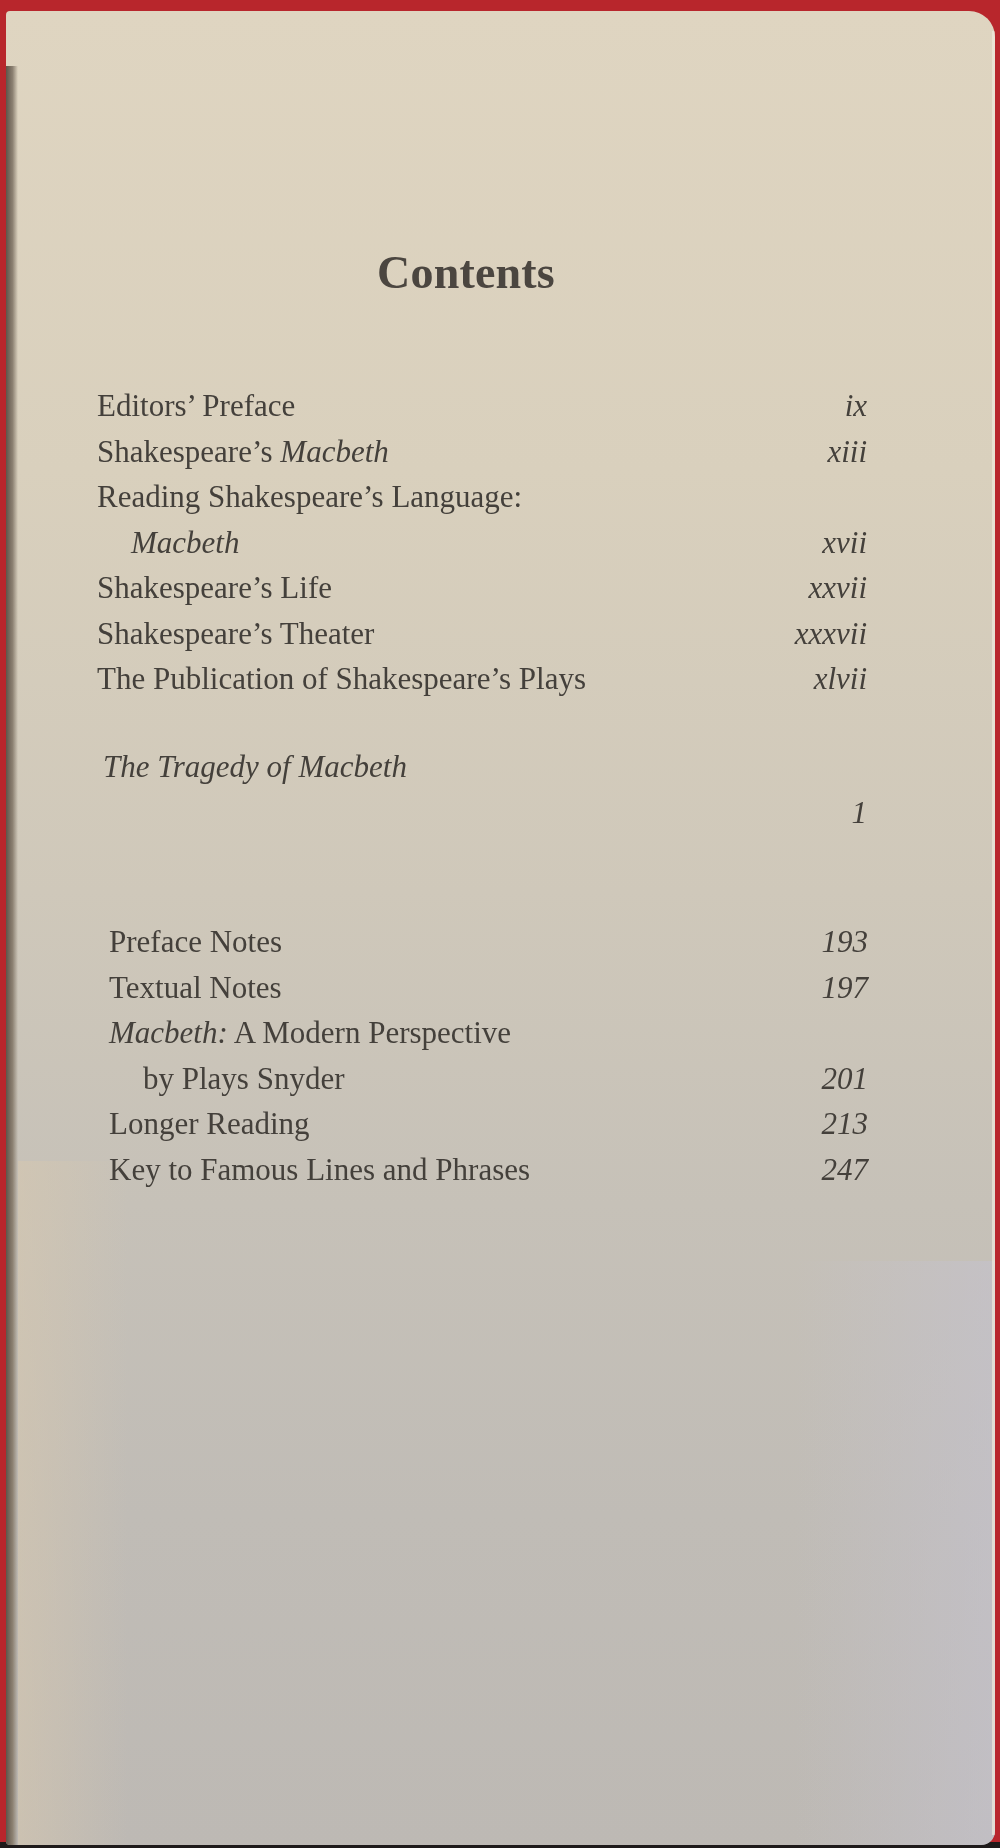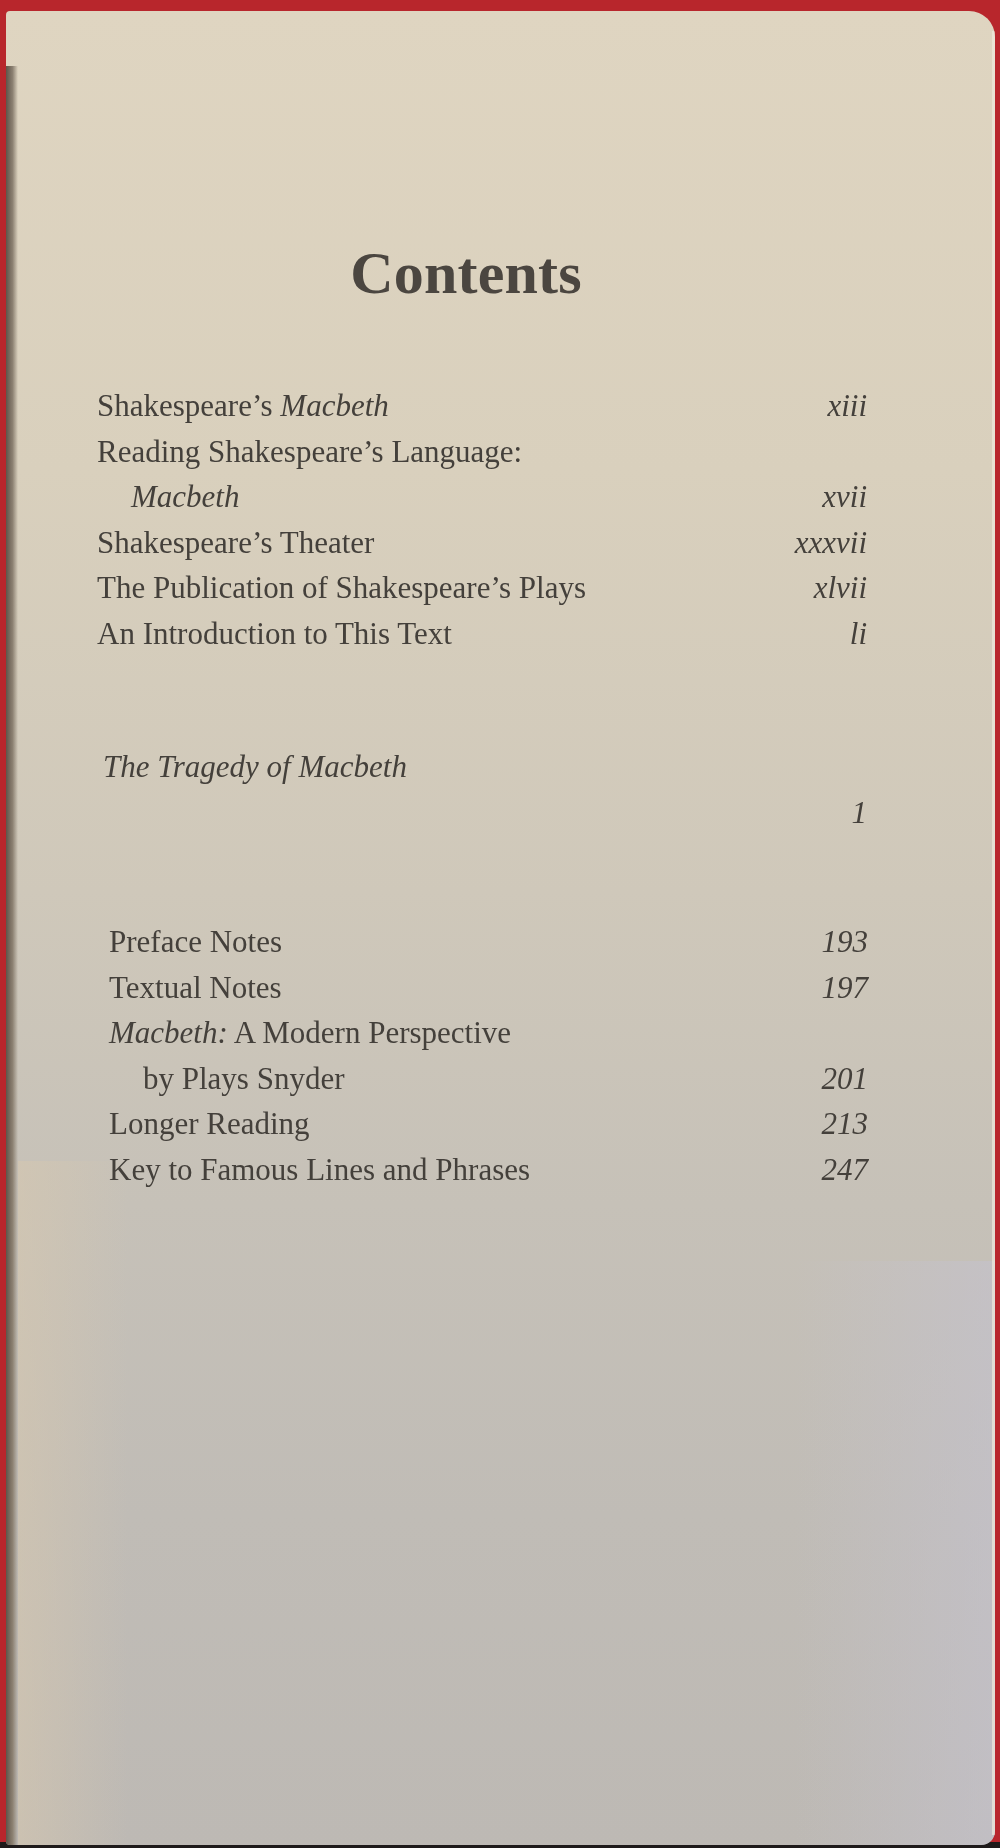--- a/index.html
+++ b/index.html
@@ -56,21 +56,21 @@
       right: 0; top: 20px; bottom: 10px; width: 3px;
       background: #efe8dc;
       opacity: 0.7;
     }
     .title {
       position: absolute;
       left: 0;
       width: 920px;
       top: 232px;
       text-align: center;
-      font-size: 60px;
+      font-size: 46px;
       font-weight: bold;
       color: #4b4640;
       letter-spacing: 0.2px;
       margin: 0;
       line-height: 60px;
     }
     .toc-group {
       position: absolute;
       margin: 0;
       padding: 0;
@@ -109,42 +109,46 @@
 <div class="page">
   <div class="page-shade-left"></div>
   <div class="page-glow-left"></div>
   <div class="page-cool-right"></div>
   <div class="page-edge-right"></div>
 
   <h1 class="title">Contents</h1>
 
   <ul class="toc-group g1">
     <li class="toc-row">
+      <span class="entry-title">Editors’ Preface</span>
+      <span class="entry-page">ix</span>
+    </li>
+    <li class="toc-row">
       <span class="entry-title"><span>Shakespeare’s </span><span class="ital">Macbeth</span></span>
       <span class="entry-page">xiii</span>
     </li>
     <li class="toc-row">
       <span class="entry-title">Reading Shakespeare’s Language:</span>
       <span class="entry-page"></span>
     </li>
     <li class="toc-row indent">
       <span class="entry-title ital">Macbeth</span>
       <span class="entry-page">xvii</span>
     </li>
     <li class="toc-row">
+      <span class="entry-title">Shakespeare’s Life</span>
+      <span class="entry-page">xxvii</span>
+    </li>
+    <li class="toc-row">
       <span class="entry-title">Shakespeare’s Theater</span>
       <span class="entry-page">xxxvii</span>
     </li>
     <li class="toc-row">
       <span class="entry-title">The Publication of Shakespeare’s Plays</span>
       <span class="entry-page">xlvii</span>
-    </li>
-    <li class="toc-row">
-      <span class="entry-title">An Introduction to This Text</span>
-      <span class="entry-page">li</span>
     </li>
   </ul>
 
   <ul class="toc-group g2">
     <li class="toc-row">
       <span class="entry-title ital">The Tragedy of Macbeth</span>
       <span class="entry-page"></span>
     </li>
     <li class="toc-row indent">
       <span class="entry-page">1</span>

